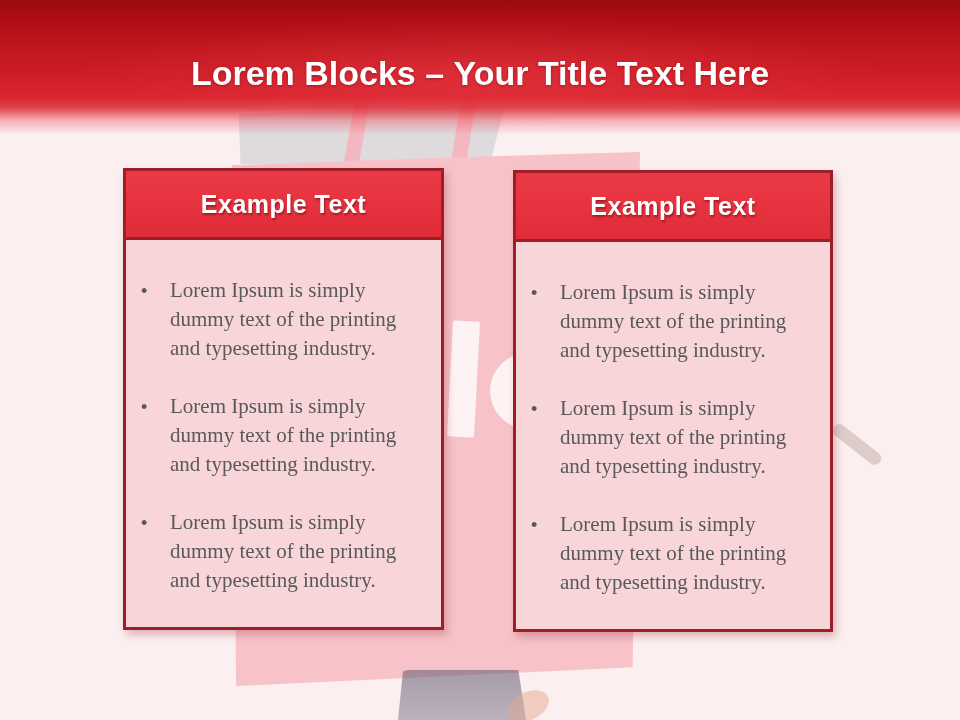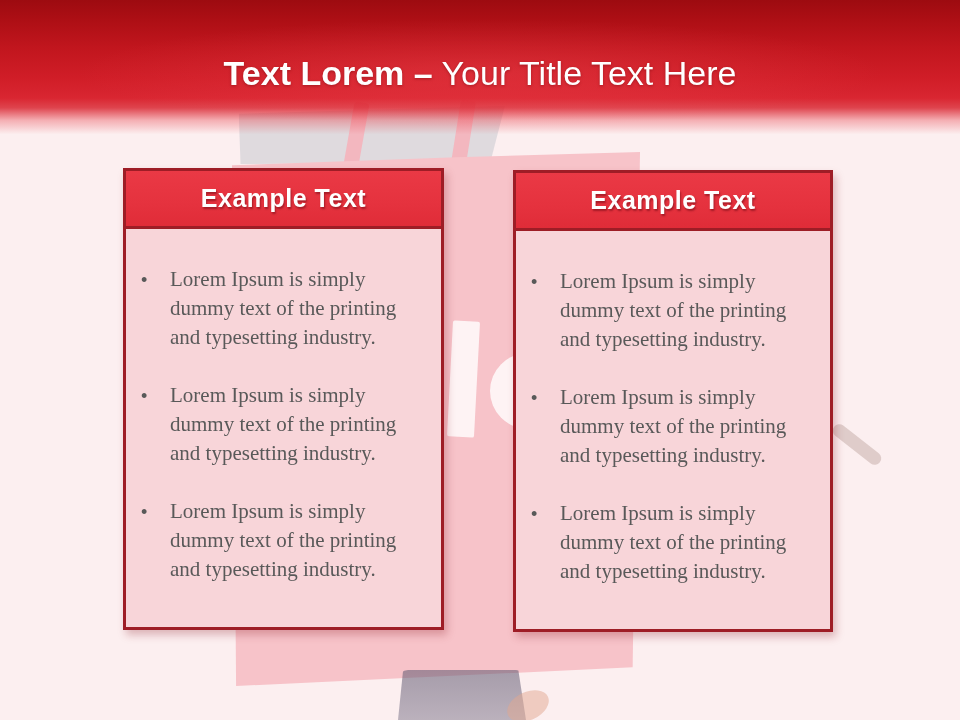--- a/index.html
+++ b/index.html
@@ -77,21 +77,21 @@
     width: 321px; height: 462px;
     border: 3px solid #9E1D26;
     background: #F8D5D9;
     box-shadow: 3px 5px 8px rgba(140, 30, 40, 0.28);
     z-index: 5;
   }
   .block-left  { left: 123px; top: 168px; }
   .block-right { left: 513px; top: 170px; width: 320px; }
 
   .block-header {
-    height: 58px;
+    height: 69px;
     border-bottom: 3px solid #9E1D26;
     background: linear-gradient(180deg, #EA3945 0%, #E5323E 60%, #E02C38 100%);
     display: flex; align-items: center; justify-content: center;
   }
   .block-header span {
     color: #FFFFFF; font-size: 25px; font-weight: bold;
     letter-spacing: 0.5px;
     text-shadow: 1px 2px 2px rgba(110, 10, 20, 0.55);
   }
   .block-body { padding: 36px 0 0 15px; }
@@ -115,21 +115,21 @@
         #9D0B10 0%, #AE0F15 15%, #C2161E 35%, #D01D27 55%,
         #D92631 70%, rgba(217,38,49,0.85) 77%,
         rgba(232,70,80,0.38) 86%, rgba(252,240,241,0) 96%);
   }
   .title-line {
     position: absolute; left: 0; top: 54px; width: 960px;
     text-align: center; color: #FFFFFF; font-size: 34px;
     text-shadow: 0 1px 3px rgba(90, 5, 10, 0.4);
   }
   .title-bold { font-weight: bold; }
-  .title-regular { font-weight: normal; }
+  .title-regular { font-weight: bold; }
 </style>
 </head>
 <body>
 
 <div class="slide">
 
   <div class="bg">
     <div class="bag-contents"></div>
     <div class="bag-strap strap-left"></div>
     <div class="bag-strap strap-right"></div>
@@ -176,18 +176,18 @@
       </div>
       <div class="bullet-item">
         <span class="bullet-glyph">•</span>
         <span class="bullet-text">Lorem Ipsum is simply dummy text of the printing and typesetting industry.</span>
       </div>
     </div>
   </div>
 
   <div class="titlebar">
     <div class="title-line">
-      <span class="title-bold">Text Lorem –</span>
+      <span class="title-bold">Lorem Blocks –</span>
       <span class="title-regular">Your Title Text Here</span>
     </div>
   </div>
 
 </div>
 
 </body></html>

